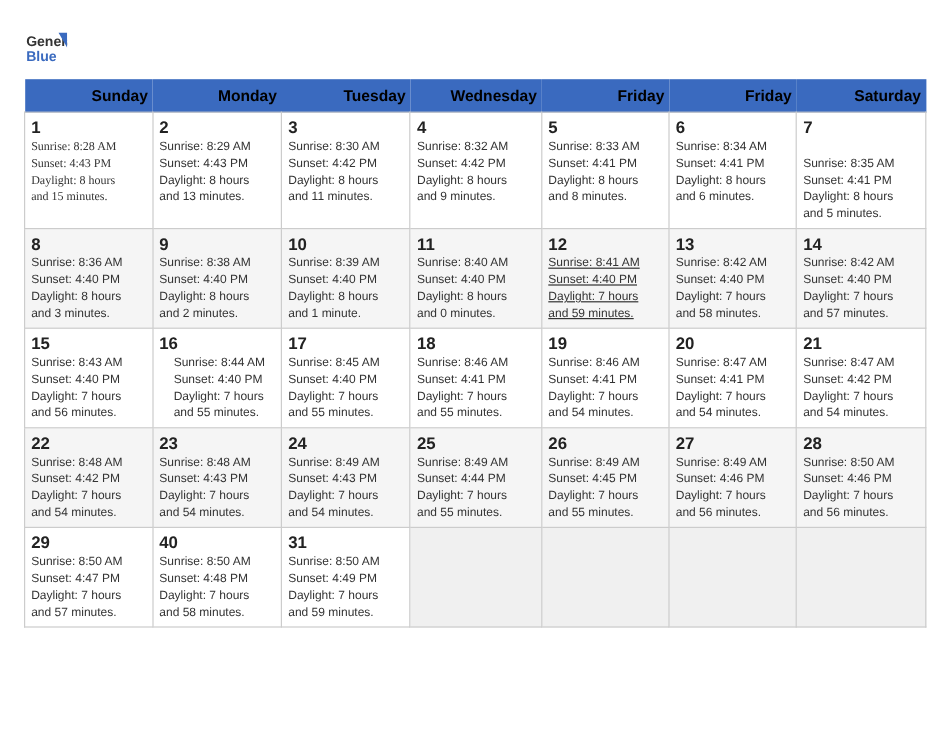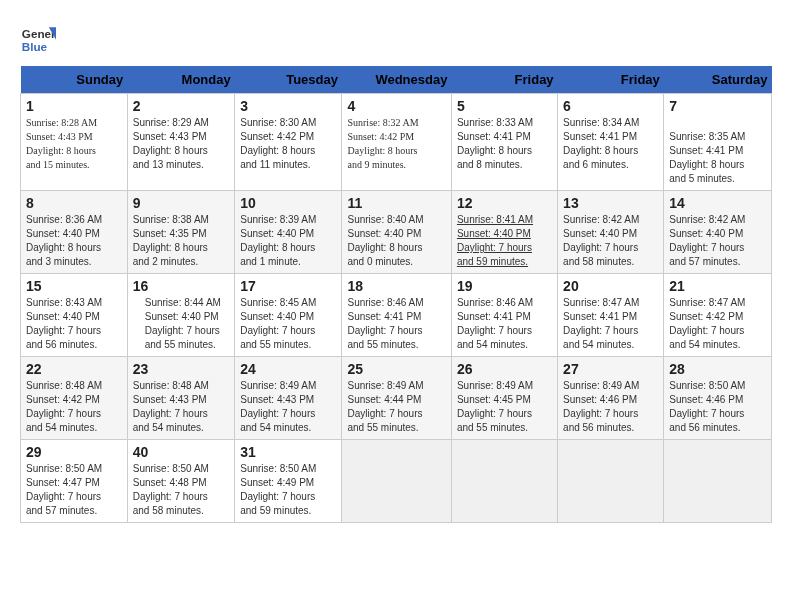--- a/index.html
+++ b/index.html
@@ -124,21 +124,21 @@
         </td>
         <td>
           <span class="day-num">3</span>
           <div class="day-info" style="white-space: pre-line;">Sunrise: 8:30 AM
 Sunset: 4:42 PM
 Daylight: 8 hours
 and 11 minutes.</div>
         </td>
         <td>
           <span class="day-num">4</span>
-          <div class="day-info" style="white-space: pre-line; font-family: Liberation Serif, serif;">Sunrise: 8:32 AM
+          <div class="day-info" style="white-space: pre-line;">Sunrise: 8:32 AM
 Sunset: 4:42 PM
 Daylight: 8 hours
 and 9 minutes.</div>
         </td>
         <td>
           <span class="day-num">5</span>
           <div class="day-info" style="white-space: pre-line;">Sunrise: 8:33 AM
 Sunset: 4:41 PM
 Daylight: 8 hours
 and 8 minutes.</div>
@@ -162,21 +162,21 @@
         <td>
           <span class="day-num">8</span>
           <div class="day-info" style="white-space: pre-line;">Sunrise: 8:36 AM
 Sunset: 4:40 PM
 Daylight: 8 hours
 and 3 minutes.</div>
         </td>
         <td>
           <span class="day-num">9</span>
           <div class="day-info" style="white-space: pre-line;">Sunrise: 8:38 AM
-Sunset: 4:35 PM
+Sunset: 4:40 PM
 Daylight: 8 hours
 and 2 minutes.</div>
         </td>
         <td>
           <span class="day-num">10</span>
           <div class="day-info" style="white-space: pre-line;">Sunrise: 8:39 AM
 Sunset: 4:40 PM
 Daylight: 8 hours
 and 1 minute.</div>
         </td>

